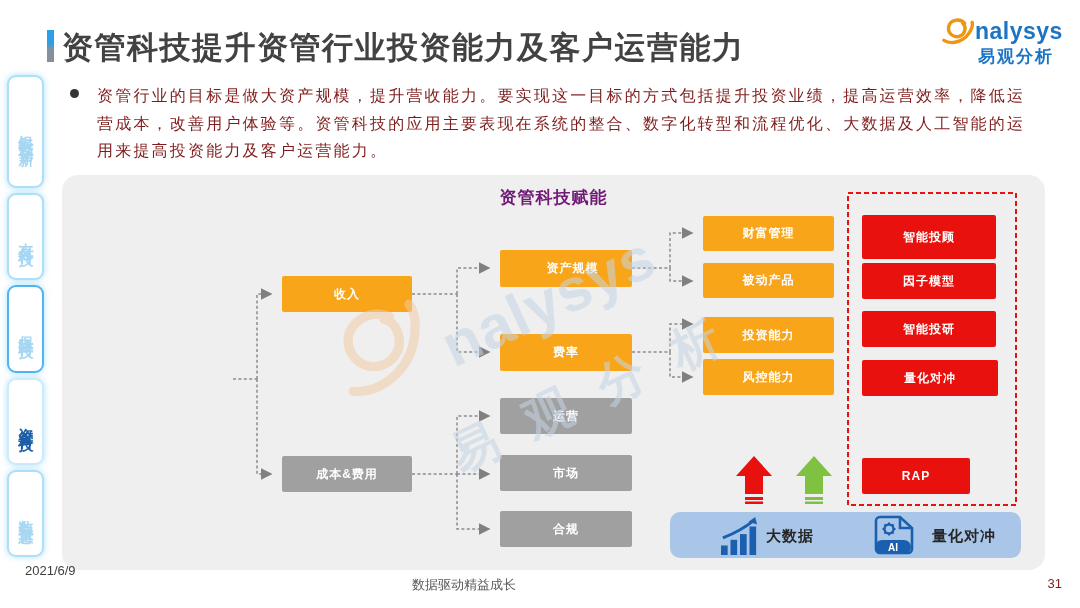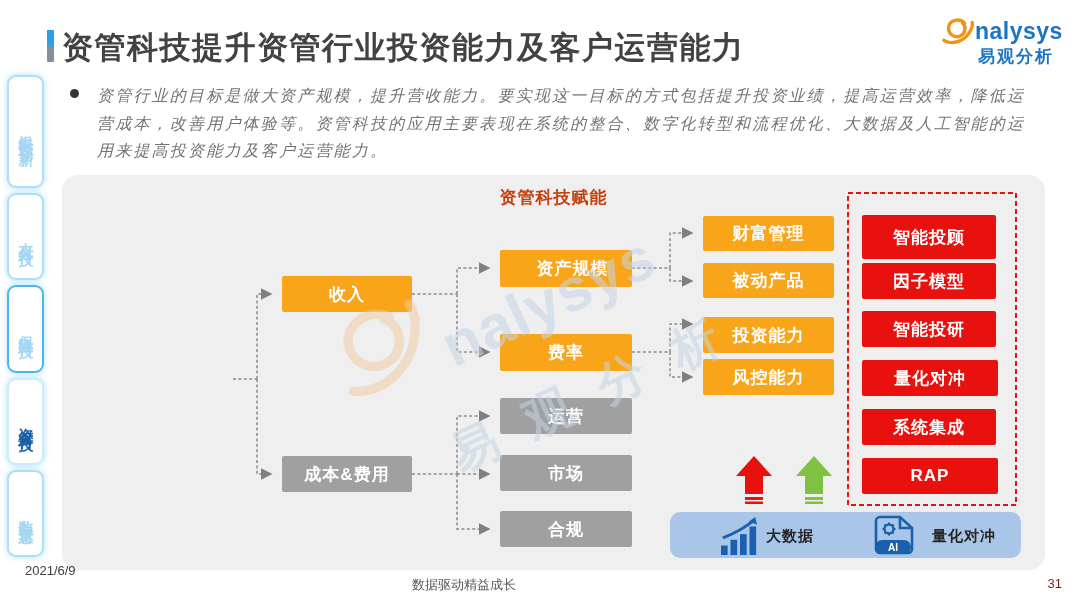--- a/index.html
+++ b/index.html
@@ -5,32 +5,32 @@
   * { margin:0; padding:0; box-sizing:border-box; }
   body { font-family:"Liberation Sans","DejaVu Sans",sans-serif; }
   .page { position:relative; width:1080px; height:608px; background:#fff; overflow:hidden; }
   .accent-bar { position:absolute; left:47px; top:30px; width:7px; height:32px;
     background:linear-gradient(to bottom, var(--accent) 0%, var(--accent) 42%, #87909A 60%, #87909A 100%); }
   .title { position:absolute; left:62px; top:27px; font-size:31px; font-weight:bold; color:#424242; letter-spacing:1.5px; white-space:nowrap; }
   .logo { position:absolute; left:942px; top:14px; width:130px; }
   .logo-latin { position:absolute; left:33px; top:4px; font-size:23px; font-weight:bold; color:var(--logoblue); letter-spacing:0.5px; }
   .logo-cn { position:absolute; left:36px; top:31px; font-size:17px; font-weight:bold; color:var(--logoblue); letter-spacing:2px; }
   .bullet-dot { position:absolute; left:70px; top:89px; width:9px; height:9px; border-radius:50%; background:#333; }
-  .intro { position:absolute; left:97px; top:82px; width:960px; font-size:16px; color:#737373;
-    letter-spacing:2.2px; line-height:27.6px; white-space:pre-line;font-style:italic; }
+  .intro { position:absolute; left:97px; top:82px; width:960px; font-size:16px; color:#7f1d1d;
+    letter-spacing:2.2px; line-height:27.6px; white-space:pre-line; }
   .tab { position:absolute; left:7px; width:37px; border:2px solid var(--tabborder); border-radius:9px;
     writing-mode:vertical-rl; text-orientation:upright; display:flex; align-items:center; justify-content:center;
     font-size:15px; font-weight:bold; color:var(--tabtext); letter-spacing:3px;
     box-shadow:0 0 6px rgba(110,200,245,.55); background:#fff; }
   .tab.hl { border-color:#4FB5EF; }
   .tab.active { border-color:#CDEBFB; color:#1A5FA8; }
   .panel { position:absolute; left:62px; top:175px; width:983px; height:395px; background:#EFEFF0; border-radius:16px; }
-  .panel-title { position:absolute; left:62px; top:186px; width:983px; text-align:center; font-size:17px; font-weight:bold; color:#c2410c; letter-spacing:1px; }
+  .panel-title { position:absolute; left:62px; top:186px; width:983px; text-align:center; font-size:17px; font-weight:bold; color:#701a75; letter-spacing:1px; }
   .connectors { position:absolute; left:0; top:0; }
-  .node { position:absolute; color:#fff; font-size:17px; font-weight:bold; text-align:center;
+  .node { position:absolute; color:#fff; font-size:12px; font-weight:bold; text-align:center;
     display:flex; align-items:center; justify-content:center; letter-spacing:1px; border-radius:2px; }
   .orange { background:var(--orange); }
   .gray { background:var(--gray); }
   .blue { background:var(--blue); }
   .red { background:var(--red); }
   .bottombar { position:absolute; left:670px; top:512px; width:351px; height:46px; background:var(--barblue); border-radius:10px; }
   .bar-label { position:absolute; top:527px; font-size:15px; font-weight:bold; color:#262626; letter-spacing:1px; }
   .watermark { position:absolute; left:318px; top:320px; width:540px; height:260px;
     transform:rotate(-25deg); transform-origin:0 0; opacity:0.55; pointer-events:none; }
   .wm-latin { position:absolute; left:103px; top:46px; font-size:60px; font-weight:bold; color:#C5D5E4; letter-spacing:1px; }
@@ -108,22 +108,21 @@
 
   <div class="node orange" style="left:703px; top:216px; width:131px; height:35px;">财富管理</div>
   <div class="node orange" style="left:703px; top:263px; width:131px; height:35px;">被动产品</div>
   <div class="node orange" style="left:703px; top:306px; width:131px; height:36px;margin-top:11px;">投资能力</div>
   <div class="node orange" style="left:703px; top:359px; width:131px; height:36px;">风控能力</div>
 
   <div class="node red" style="left:862px; top:215px; width:134px; height:44px;">智能投顾</div>
   <div class="node red" style="left:862px; top:263px; width:134px; height:36px;">因子模型</div>
   <div class="node red" style="left:862px; top:311px; width:134px; height:36px;">智能投研</div>
   <div class="node red" style="left:862px; top:360px; width:136px; height:36px;">量化对冲</div>
-  <div class="node red" style="left:862px; top:409px; width:134px; height:36px;">系统集成</div>
-  <div class="node red" style="left:862px; top:458px; width:136px; height:36px;text-align:center;">RAP</div>
+  <div class="node red" style="left:862px; top:458px; width:108px; height:36px;text-align:center;">RAP</div>
 
   <svg style="position:absolute; left:736px; top:456px;" width="36" height="48" viewBox="0 0 36 48">
     <polygon points="18,0 36,20 27,20 27,38 9,38 9,20 0,20" fill="#E8110D"></polygon>
     <rect x="9" y="41" width="18" height="3" fill="#E8110D"></rect>
     <rect x="9" y="45.5" width="18" height="2.5" fill="#E8110D"></rect>
   </svg>
   <svg style="position:absolute; left:796px; top:456px;" width="36" height="48" viewBox="0 0 36 48">
     <polygon points="18,0 36,20 27,20 27,38 9,38 9,20 0,20" fill="#7FC241"></polygon>
     <rect x="9" y="41" width="18" height="3" fill="#7FC241"></rect>
     <rect x="9" y="45.5" width="18" height="2.5" fill="#7FC241"></rect>

